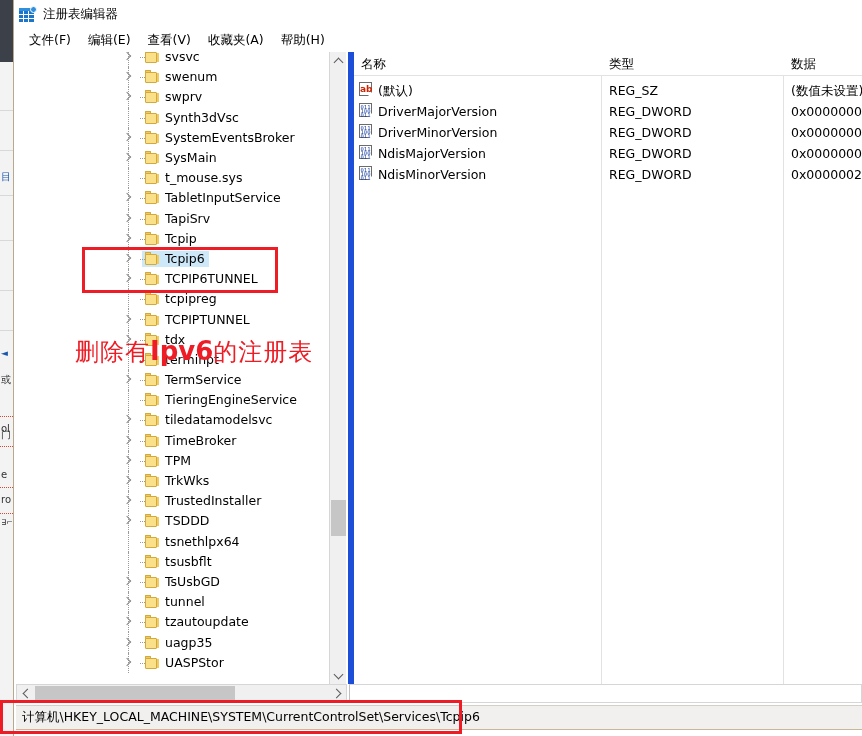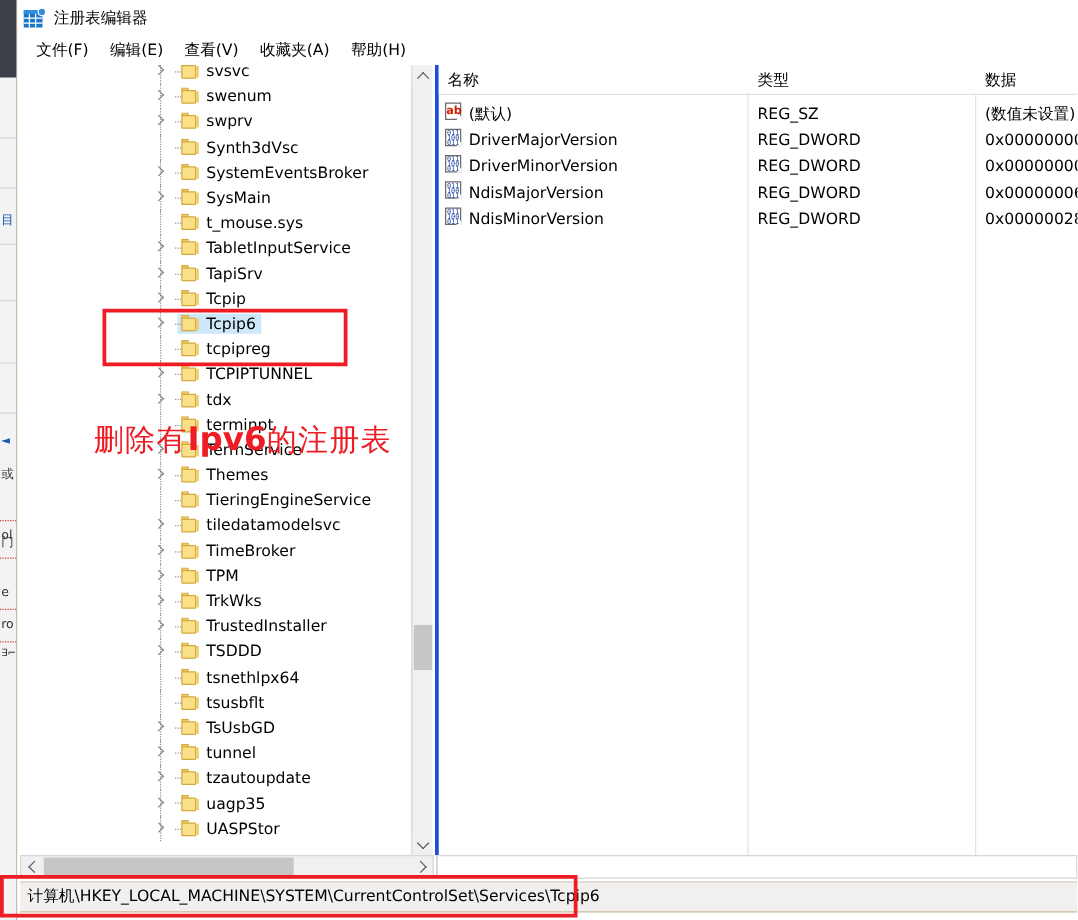--- a/index.html
+++ b/index.html
@@ -246,21 +246,21 @@
     background: #c6c6c6;
     cursor: default;
   }
 
   
   .value-pane {
     position: absolute;
     left: 332px; top: 0;
     width: 514px; height: 632px;
     background: #ffffff;
-    border-left: 3px solid #1d4ed8;
+    border-left: 6px solid #1d4ed8;
   }
   .vcol-sep {
     position: absolute; top: 0;
     width: 1px; height: 632px;
     background: #e2e2e2;
   }
   .vheader {
     position: absolute; left: 0; top: 0;
     width: 514px; height: 24px;
     background: #ffffff;
@@ -606,20 +606,33 @@
                   <div class="folder">
                     <div class="tab"></div>
                     <div class="body"></div>
                     <div class="spine"></div>
                   </div>
                   <span class="tree-text">Tcpip6</span>
                 </div>
               </div>
               <div class="tree-row">
                 <div class="tw-guide" style="left: 112px;"></div>
+                <div class="tw-arrow has" style="margin-left: 104px;"></div>
+                <div class="tw-connector" style="left: 124px;"></div>
+                <div class="tree-label-wrap">
+                  <div class="folder">
+                    <div class="tab"></div>
+                    <div class="body"></div>
+                    <div class="spine"></div>
+                  </div>
+                  <span class="tree-text">TCPIP6TUNNEL</span>
+                </div>
+              </div>
+              <div class="tree-row">
+                <div class="tw-guide" style="left: 112px;"></div>
                 <div class="tw-arrow" style="margin-left: 104px;"></div>
                 <div class="tw-connector" style="left: 124px;"></div>
                 <div class="tree-label-wrap">
                   <div class="folder">
                     <div class="tab"></div>
                     <div class="body"></div>
                     <div class="spine"></div>
                   </div>
                   <span class="tree-text">tcpipreg</span>
                 </div>
@@ -667,33 +680,20 @@
                 <div class="tw-guide" style="left: 112px;"></div>
                 <div class="tw-arrow has" style="margin-left: 104px;"></div>
                 <div class="tw-connector" style="left: 124px;"></div>
                 <div class="tree-label-wrap">
                   <div class="folder">
                     <div class="tab"></div>
                     <div class="body"></div>
                     <div class="spine"></div>
                   </div>
                   <span class="tree-text">TermService</span>
-                </div>
-              </div>
-              <div class="tree-row">
-                <div class="tw-guide" style="left: 112px;"></div>
-                <div class="tw-arrow has" style="margin-left: 104px;"></div>
-                <div class="tw-connector" style="left: 124px;"></div>
-                <div class="tree-label-wrap">
-                  <div class="folder">
-                    <div class="tab"></div>
-                    <div class="body"></div>
-                    <div class="spine"></div>
-                  </div>
-                  <span class="tree-text">Themes</span>
                 </div>
               </div>
               <div class="tree-row">
                 <div class="tw-guide" style="left: 112px;"></div>
                 <div class="tw-arrow" style="margin-left: 104px;"></div>
                 <div class="tw-connector" style="left: 124px;"></div>
                 <div class="tree-label-wrap">
                   <div class="folder">
                     <div class="tab"></div>
                     <div class="body"></div>

